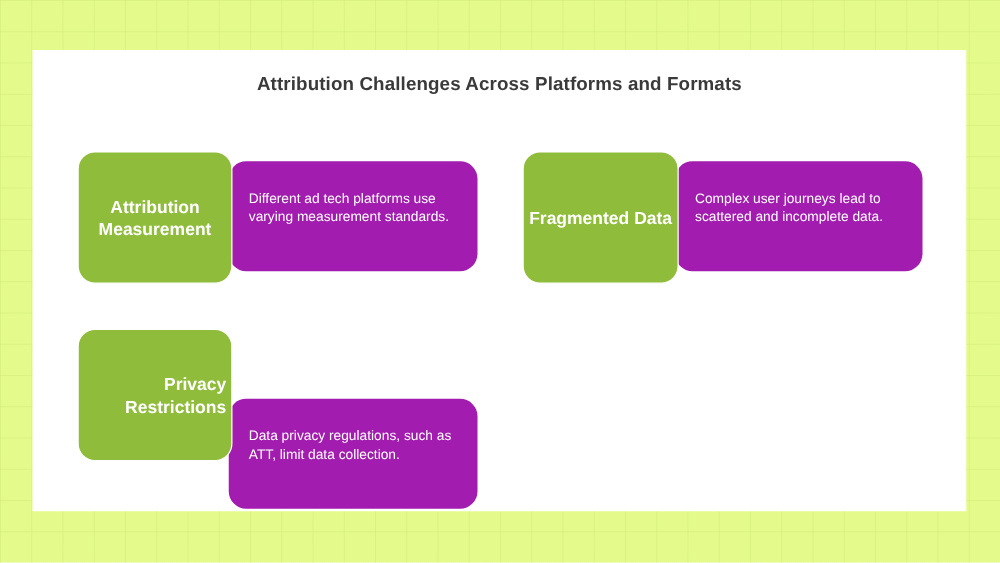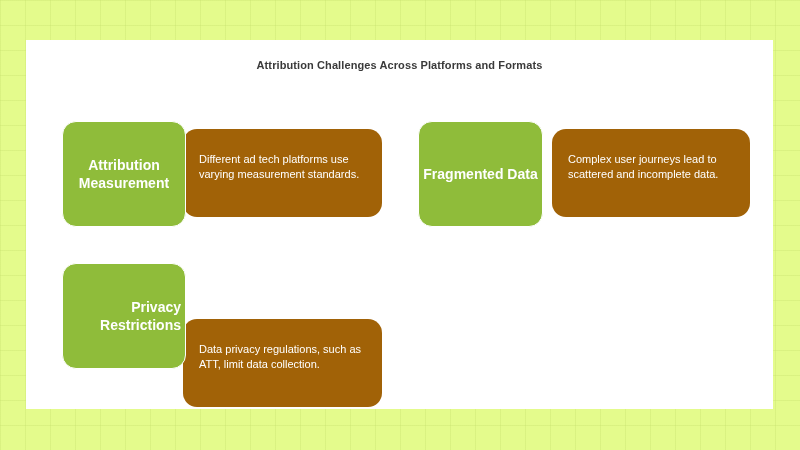--- a/index.html
+++ b/index.html
@@ -25,31 +25,31 @@
       width: 747px;
       height: 369px;
       background: #ffffff;
     }
     .title {
       position: absolute;
       left: 0;
       top: 19px;
       width: 100%;
       text-align: center;
-      font-size: 11px;
+      font-size: 15px;
       font-weight: bold;
       color: #3a3a3a;
       letter-spacing: 0.1px;
     }
     .item {
       position: absolute;
     }
     .desc-box {
       position: absolute;
-      background: #a16207;
+      background: #a21caf;
       border-radius: 14px;
       color: #ffffff;
       font-size: 11px;
       line-height: 15px;
       box-sizing: border-box;
       padding-left: 16px;
       padding-right: 10px;
       display: flex;
       align-items: center;
     }
@@ -83,21 +83,21 @@
   <div class="item" style="left:0;top:0;">
     <div class="desc-box" style="left:157px;top:89px;width:199px;height:88px;">
       <span>Different ad tech platforms use varying measurement standards.</span>
     </div>
     <div class="label-box" style="left:36px;top:81px;width:124px;height:106px;">
       <span>Attribution Measurement</span>
     </div>
   </div>
 
   <div class="item" style="left:0;top:0;">
-    <div class="desc-box" style="left:526px;top:89px;width:198px;height:88px;">
+    <div class="desc-box" style="left:514px;top:89px;width:198px;height:88px;">
       <span>Complex user journeys lead to scattered and incomplete data.</span>
     </div>
     <div class="label-box" style="left:392px;top:81px;width:125px;height:106px;text-align:center;">
       <span>Fragmented Data</span>
     </div>
   </div>
 
   <div class="item" style="left:0;top:0;">
     <div class="desc-box" style="left:157px;top:231px;width:199px;height:88px;margin-top:48px;">
       <span>Data privacy regulations, such as ATT, limit data collection.</span>

